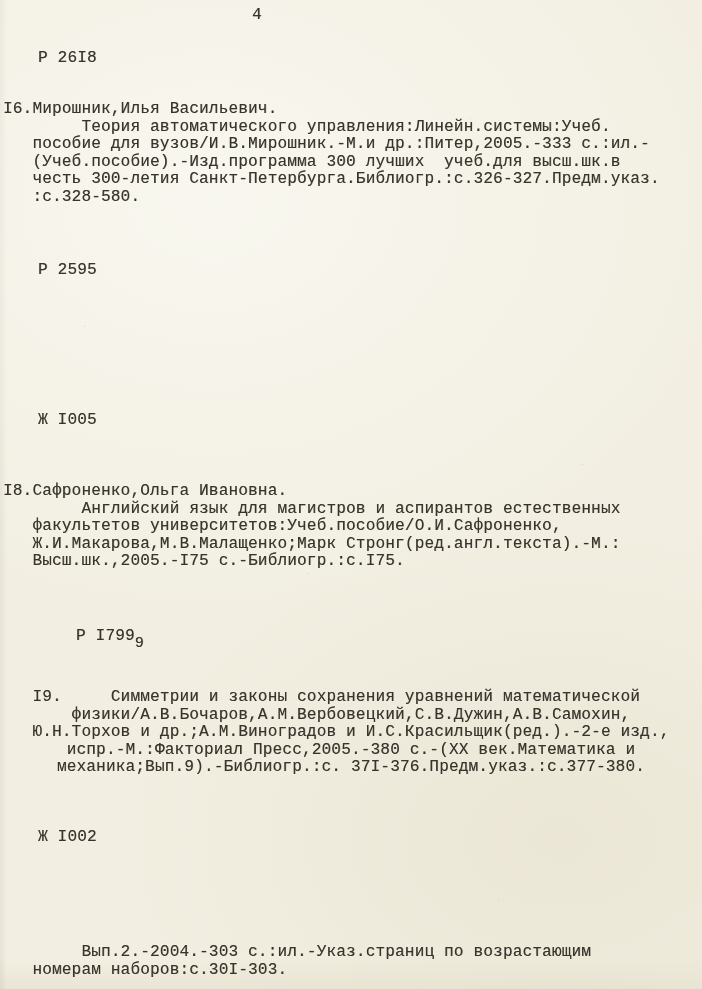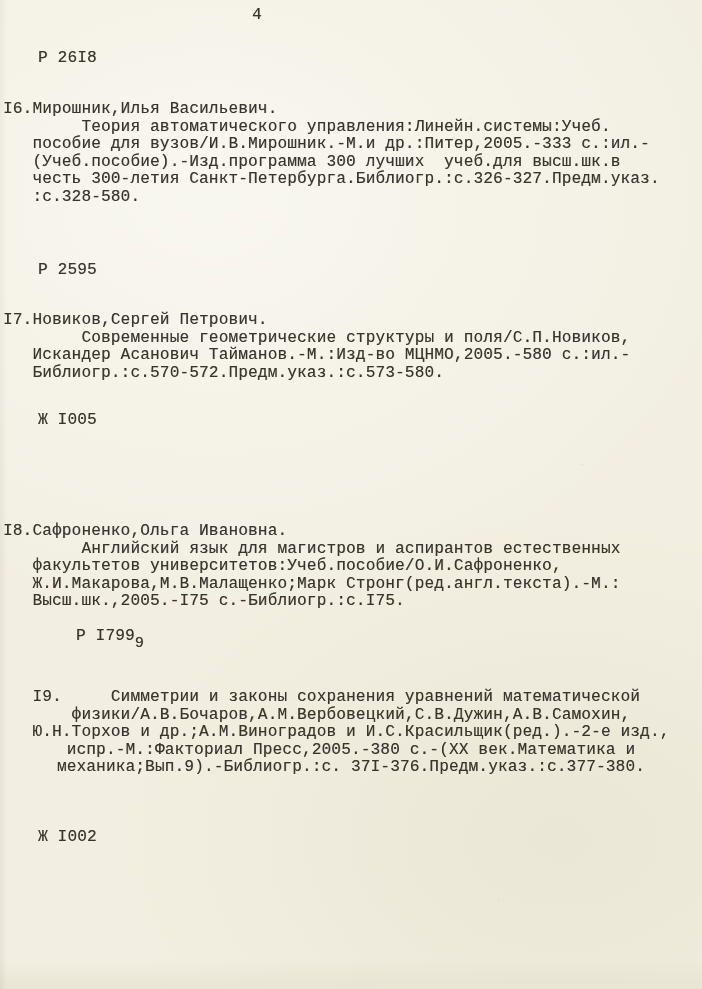--- a/index.html
+++ b/index.html
@@ -42,21 +42,21 @@
     letter-spacing: 0.2px;
     color: #38332b;
     text-shadow: 0.4px 0.4px 0 rgba(56,51,43,0.45);
   }
   .pagenum   { top: 7px;   left: 252px; }
   .call-0    { top: 50px;  left: 38px; }
   .entry-0   { top: 101px; left: 3px; }
   .call-1    { top: 262px; left: 38px; }
   .entry-1   { top: 312px; left: 3px; }
   .call-2    { top: 412px; left: 38px; }
-  .entry-2   { top: 483px; left: 3px; margin-top: 40px; }
+  .entry-2   { top: 483px; left: 3px; }
   .call-3    { top: 628px; left: 38px; margin-left: 38px; }
   .entry-3   { top: 689px; left: 3px; text-align: center; }
   .call-4    { top: 829px; left: 38px; }
   .entry-4a  { top: 880px; left: 3px; }
   .entry-4b  { top: 944px; left: 3px; }
   .callsub {
     display: inline-block;
     font-size: 15px;
     transform: translateY(7px);
     letter-spacing: 0.2px;
@@ -72,33 +72,31 @@
 
   <div class="tw call-0">Р 26I8</div>
   <div class="tw entry-0">I6.Мирошник,Илья Васильевич.
         Теория автоматического управления:Линейн.системы:Учеб.
    пособие для вузов/И.В.Мирошник.-М.и др.:Питер,2005.-333 с.:ил.-
    (Учеб.пособие).-Изд.программа 300 лучших  учеб.для высш.шк.в
    честь 300-летия Санкт-Петербурга.Библиогр.:с.326-327.Предм.указ.
    :с.328-580.</div>
 
   <div class="tw call-1">Р 2595</div>
-  <div class="tw entry-1">I7.Новиков,Сергей Петрович.
-        Современные геометрические структуры и поля/С.П.Новиков,
-   Искандер Асанович Тайманов.-М.:Изд-во МЦНМО,2005.-580 с.:ил.-
-   Библиогр.:с.570-572.Предм.указ.:с.573-580.</div>
 
   <div class="tw call-2">Ж I005</div>
   <div class="tw entry-2">I8.Сафроненко,Ольга Ивановна.
         Английский язык для магистров и аспирантов естественных
    факультетов университетов:Учеб.пособие/О.И.Сафроненко,
    Ж.И.Макарова,М.В.Малащенко;Марк Стронг(ред.англ.текста).-М.:
    Высш.шк.,2005.-I75 с.-Библиогр.:с.I75.</div>
 
   <div class="tw call-3"><span>Р I799</span><span class="callsub">9</span></div>
   <div class="tw entry-3">I9.     Симметрии и законы сохранения уравнений математической
    физики/А.В.Бочаров,А.М.Вербовецкий,С.В.Дужин,А.В.Самохин,
    Ю.Н.Торхов и др.;А.М.Виноградов и И.С.Красильщик(ред.).-2-е изд.,
    испр.-М.:Факториал Пресс,2005.-380 с.-(XX век.Математика и
    механика;Вып.9).-Библиогр.:с. 37I-376.Предм.указ.:с.377-380.</div>
 
   <div class="tw call-4">Ж I002</div>
+  <div class="tw entry-4b">        Вып.2.-2004.-303 с.:ил.-Указ.страниц по возрастающим
+   номерам наборов:с.30I-303.</div>
 </div>
 
 </body></html>

